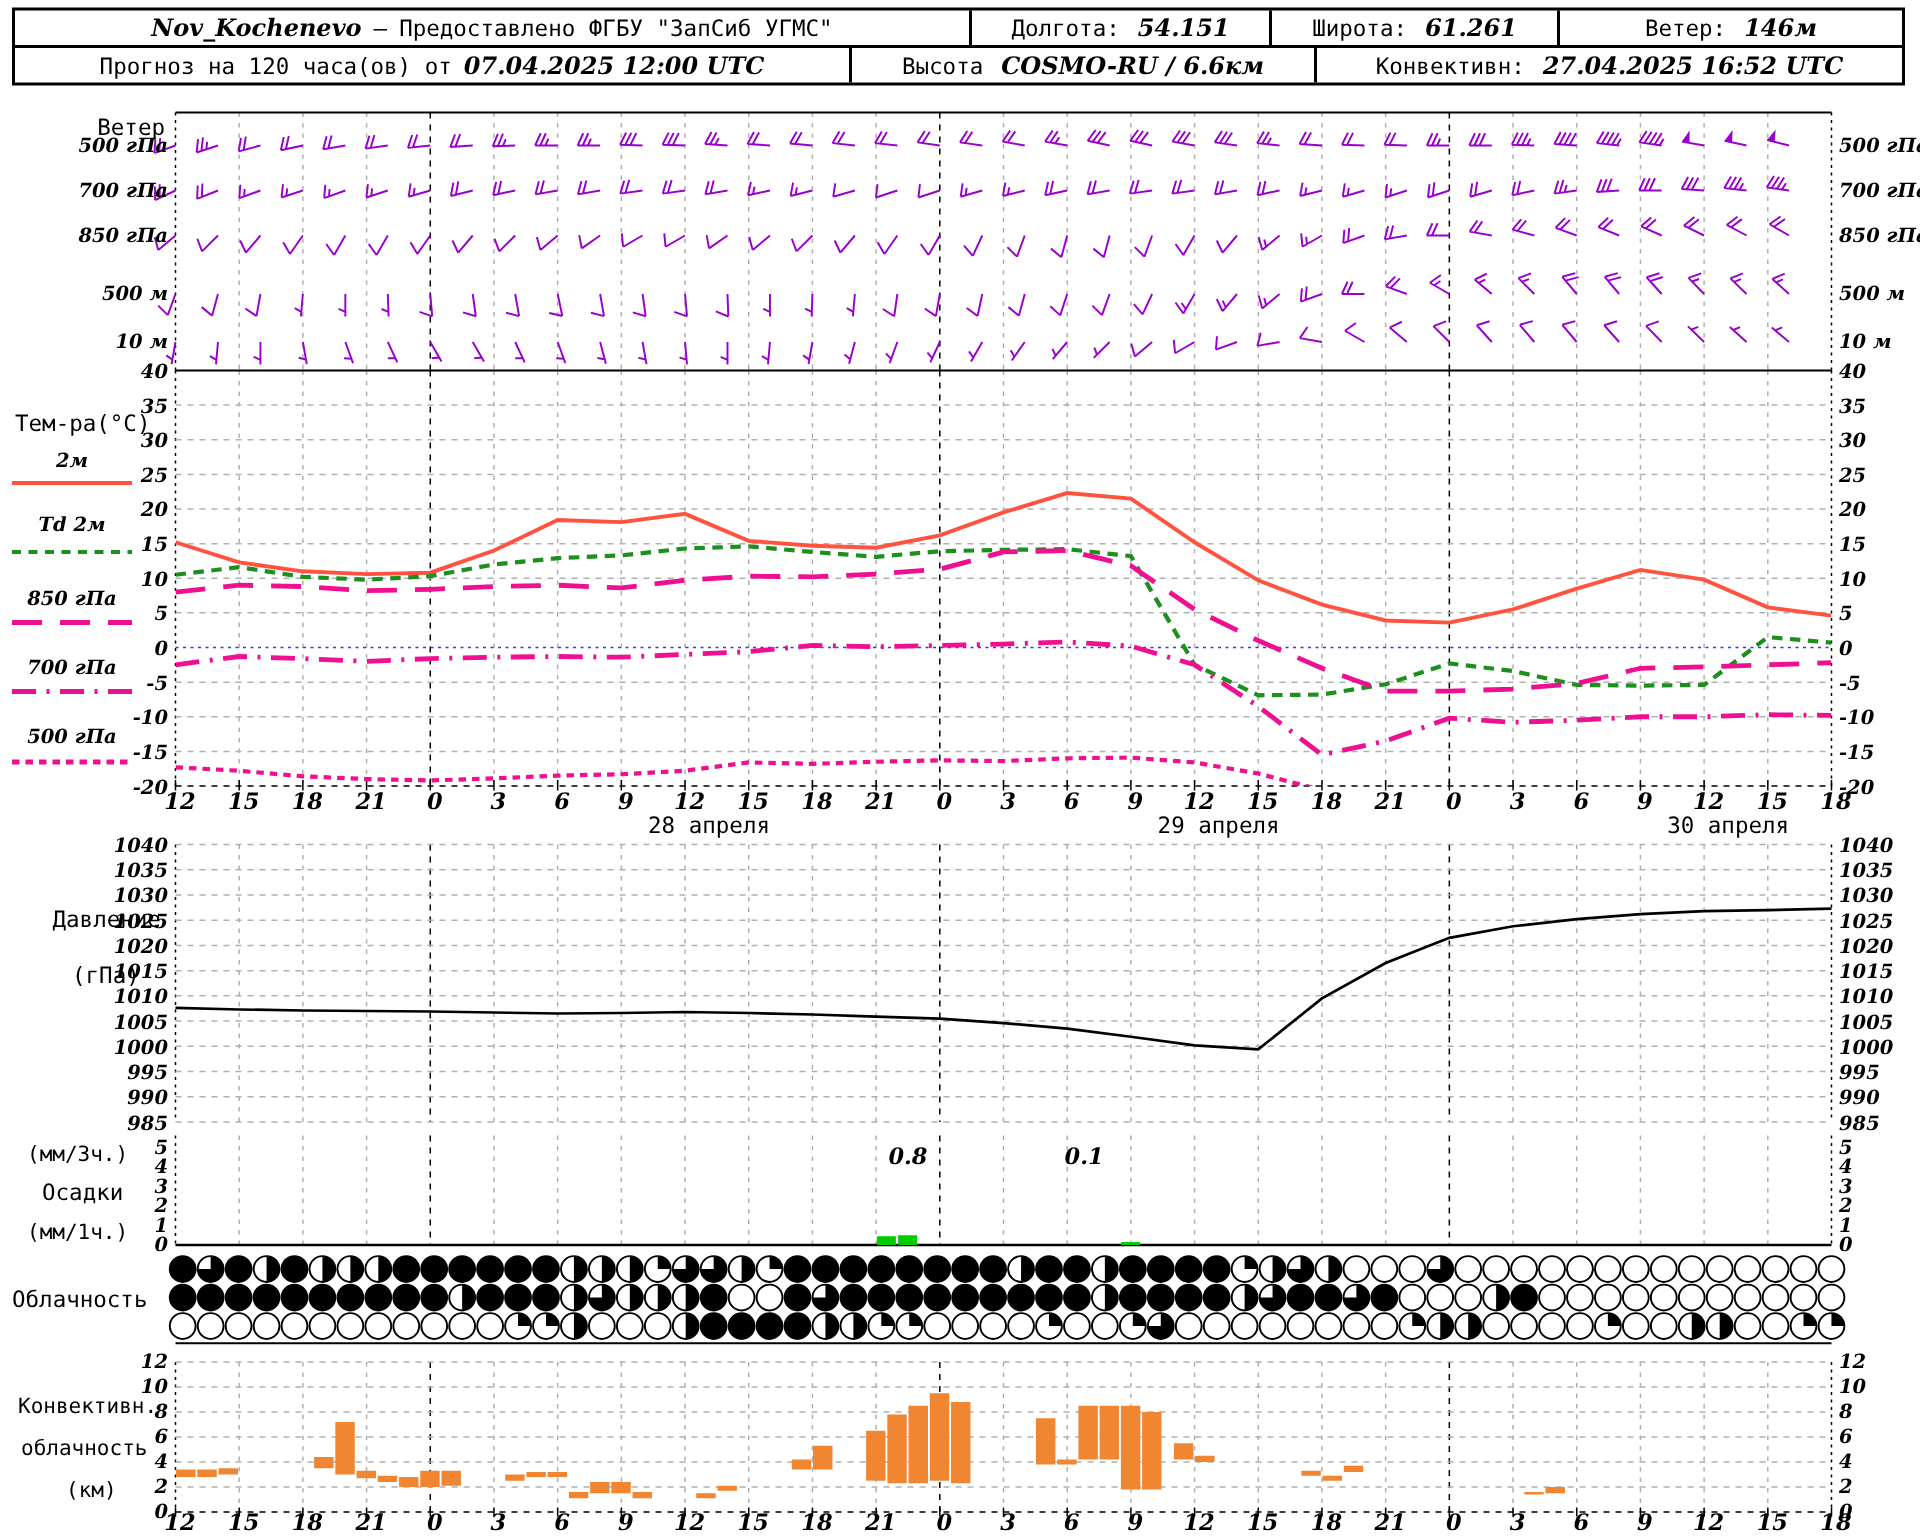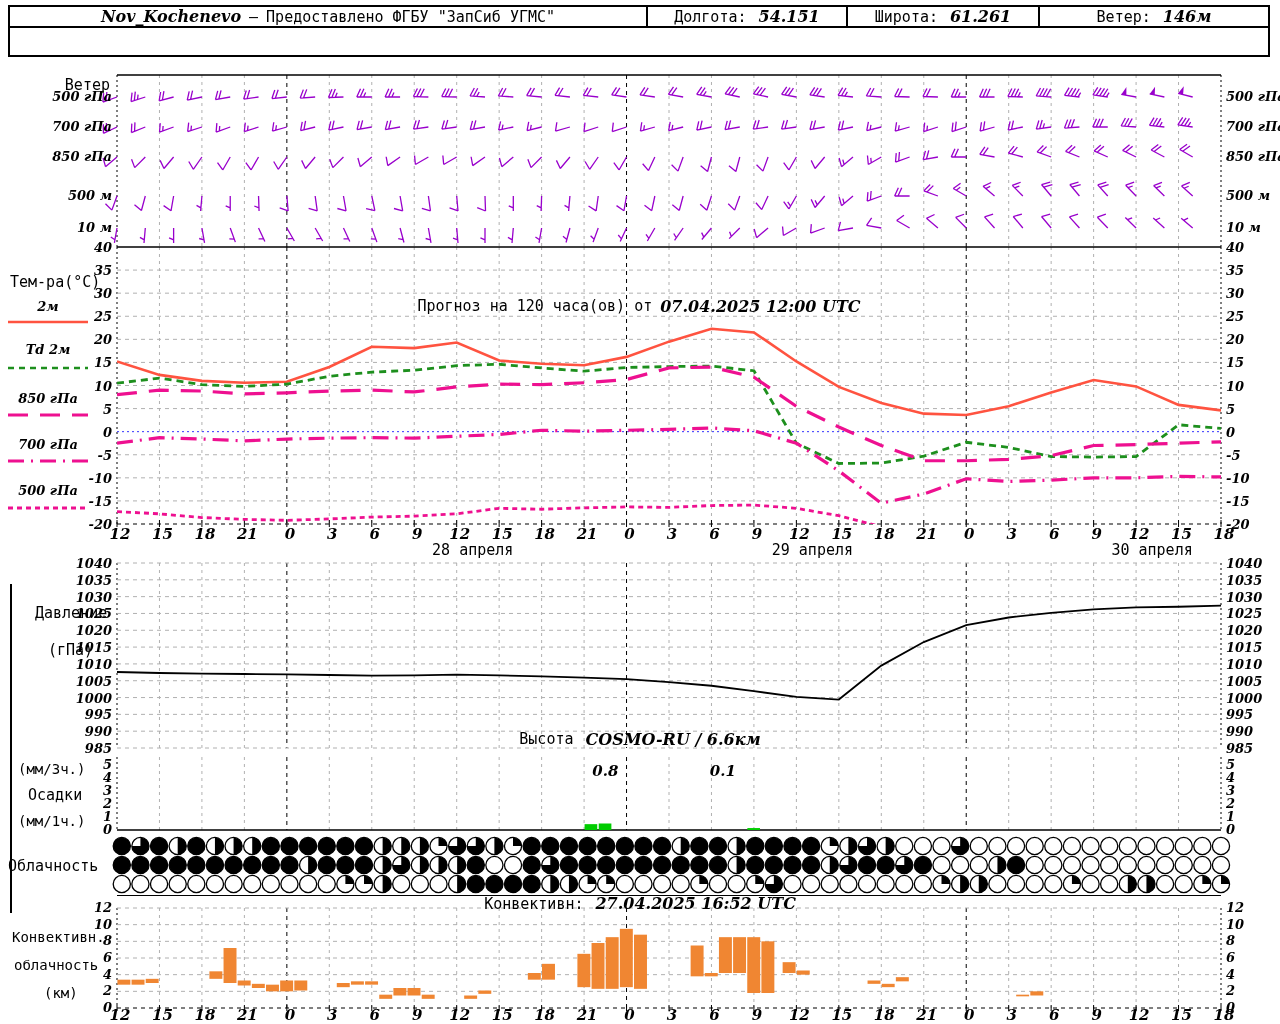--- a/index.html
+++ b/index.html
@@ -1,21 +1,21 @@
 <!DOCTYPE html>
 <html><head>
 <meta charset="utf-8">
 <style>
   html,body{margin:0;padding:0;background:#fff;}
   #wrap{position:relative;width:1280px;height:1024px;background:#fff;overflow:hidden;
         font-family:"DejaVu Sans Mono",monospace;}
   #hdr{position:absolute;left:8px;top:5px;width:1262px;height:52px;border:2px solid #000;
        display:flex;flex-direction:column;box-sizing:border-box;background:#fff;z-index:2;}
   .hrow{flex:1;display:flex;align-items:stretch;}
-  .hrow + .hrow{border-top:2px solid #000;flex-direction:column;}
+  .hrow + .hrow{border-top:2px solid #000;}
   .hcell{display:flex;align-items:center;justify-content:center;gap:8px;white-space:nowrap;
          padding:0 6px;box-sizing:border-box;}
   .hcell + .hcell{border-left:2px solid #000;gap:12px;}
   .htx{font:15px "DejaVu Sans Mono",monospace;color:#000;}
   .hval{font:italic bold 16px "DejaVu Serif",serif;color:#000;}
   svg text{fill:#000;}
   .lab{font:14px "DejaVu Sans Mono",monospace;}
   .lab16{font:15px "DejaVu Sans Mono",monospace;}
   .num{font:italic bold 13px "DejaVu Serif",serif;}
   .hr{font:italic bold 15px "DejaVu Serif",serif;}

